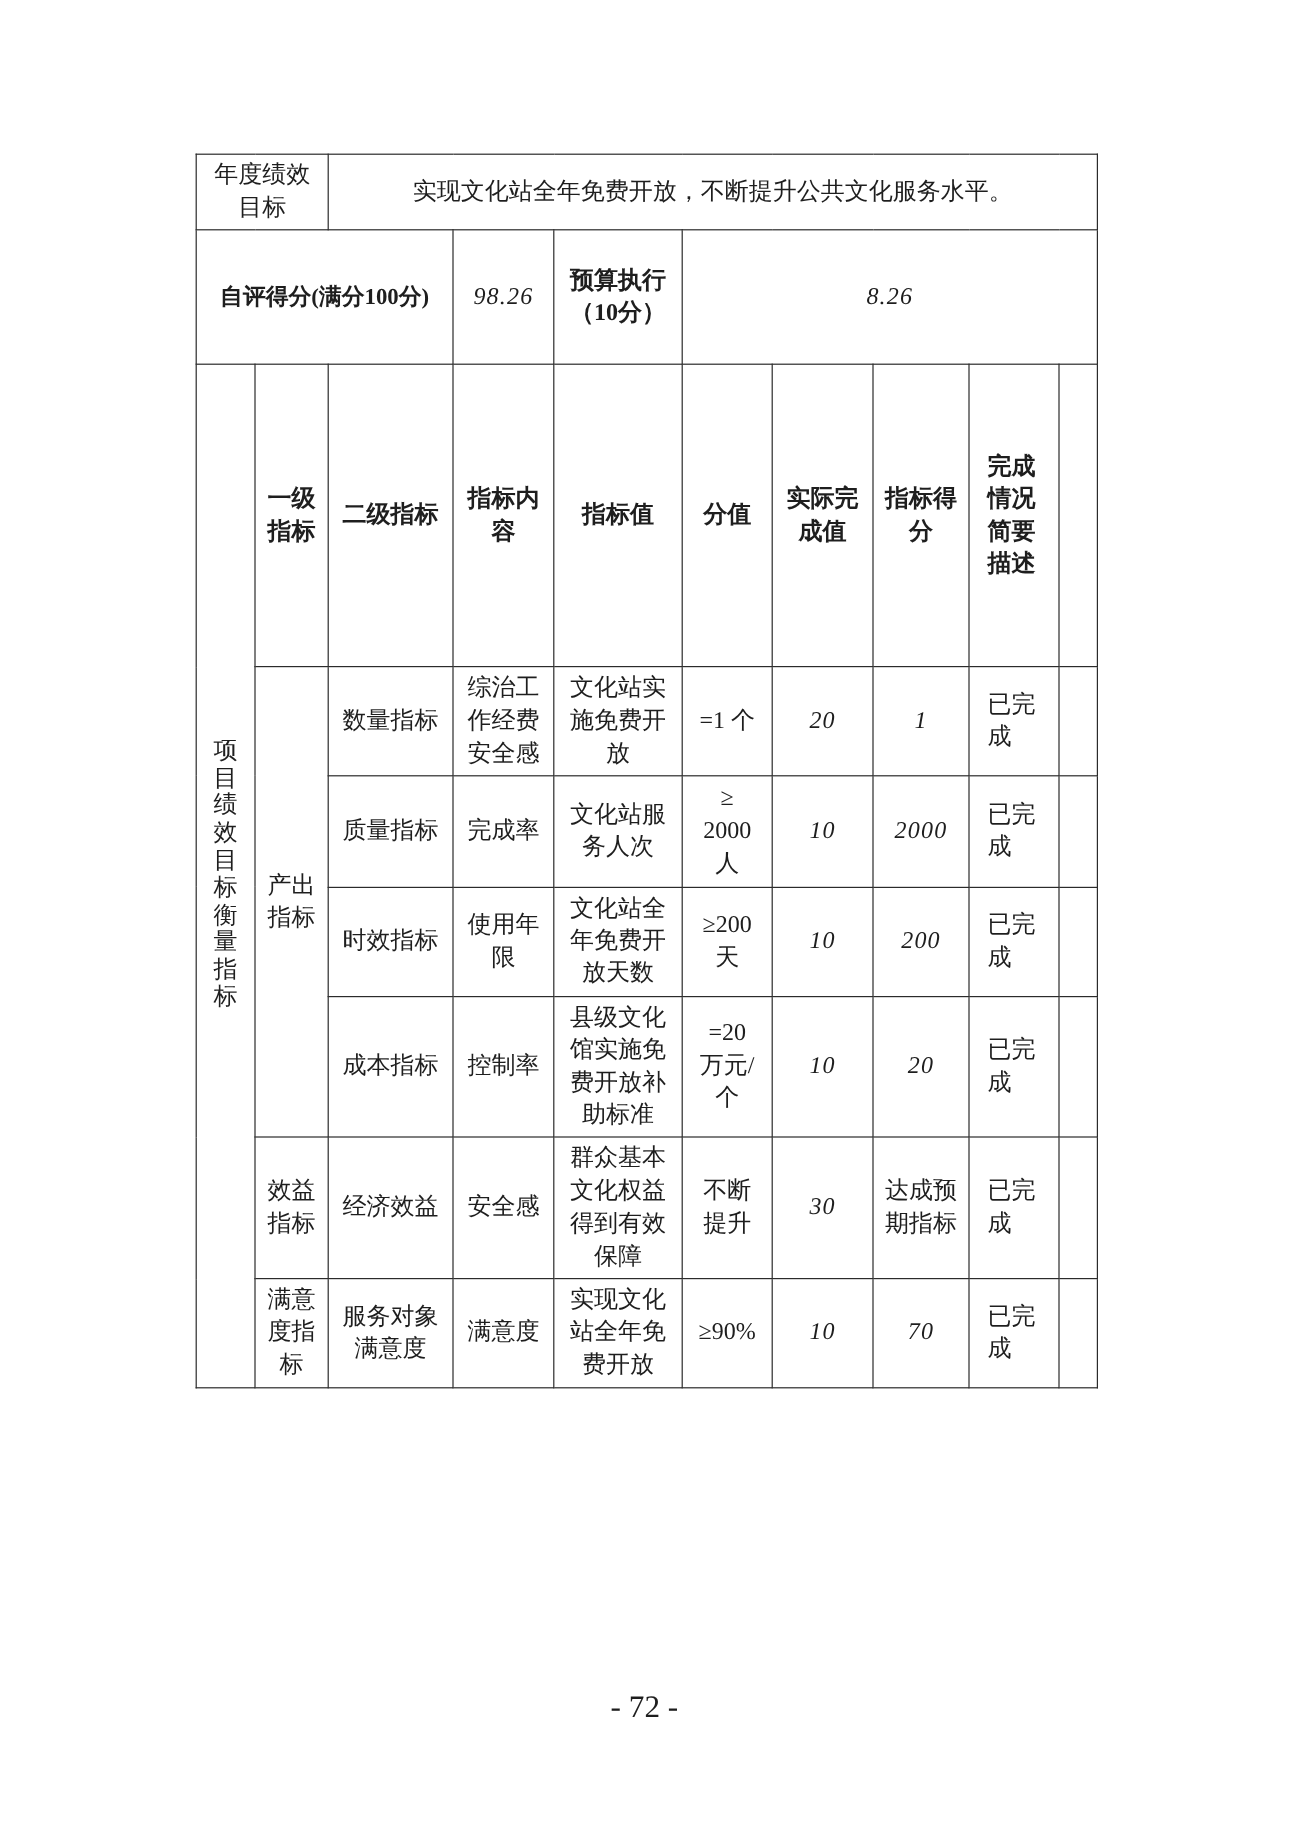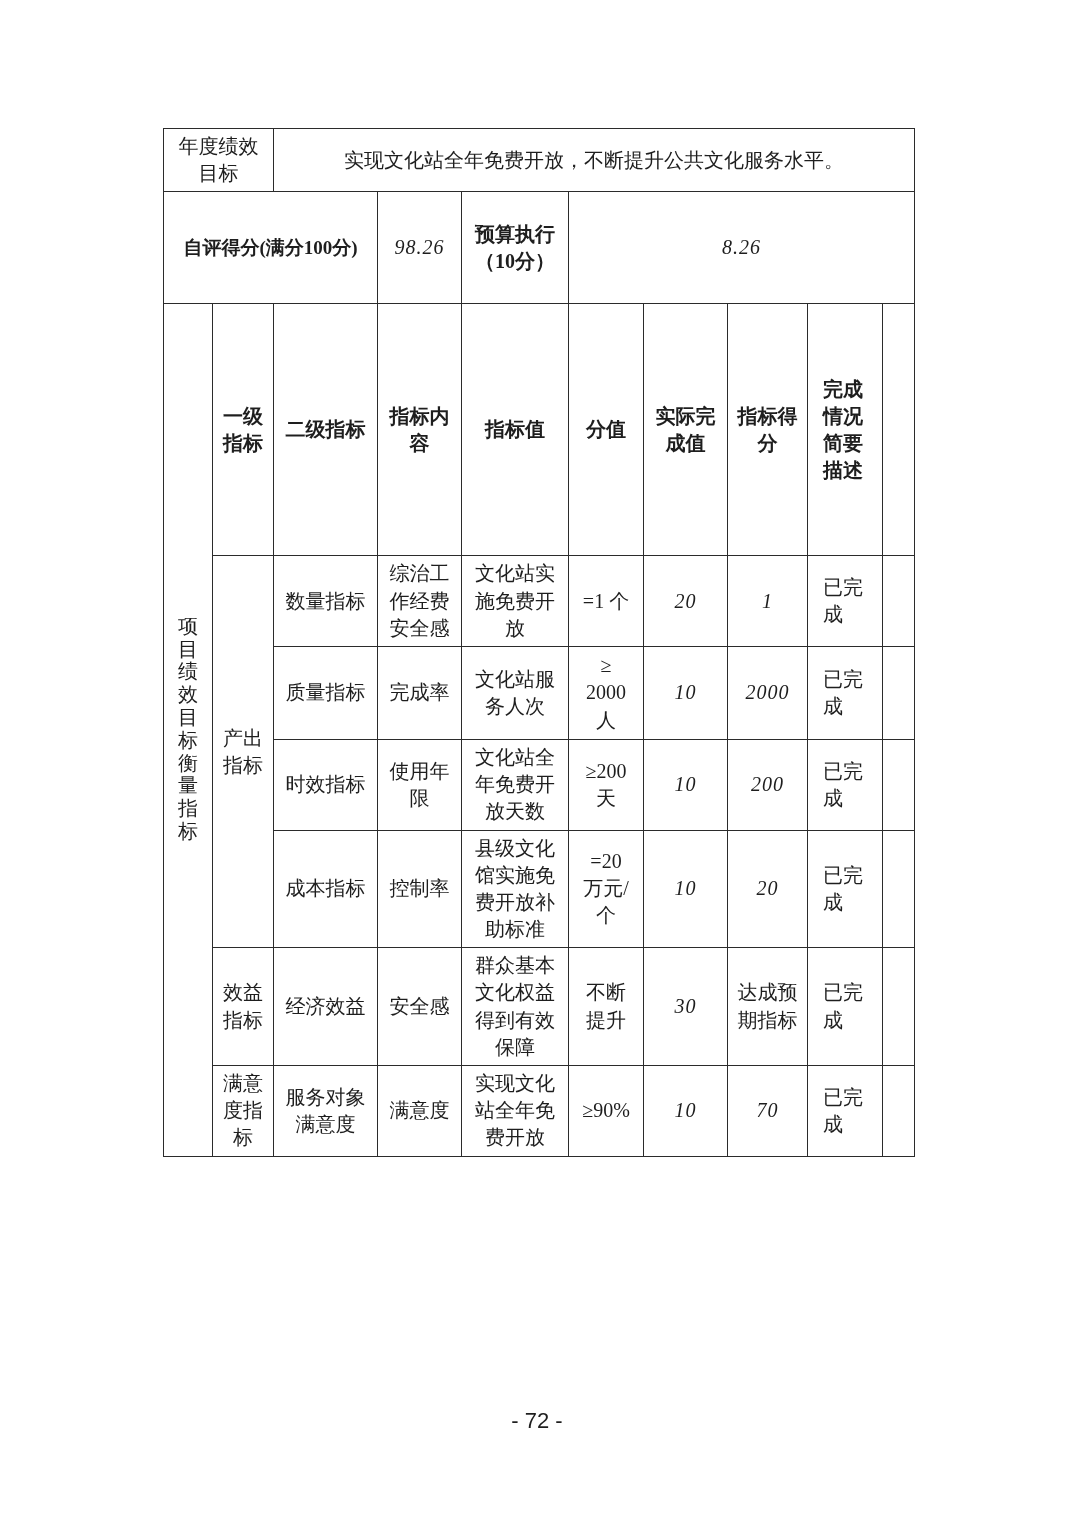--- a/index.html
+++ b/index.html
@@ -52,22 +52,22 @@
   tr.r3 { height: 81px; }
   tr.r4 { height: 113px; }
   tr.r5 { height: 115px; }
   tr.r6 { height: 85px; margin-top: 36px; }
   .pagenum {
     position: absolute;
     top: 1408px;
     left: 0;
     width: 100%;
     text-align: center;
-    font-size: 22px;
-    font-family: Liberation Sans, sans-serif;
+    font-size: 26px;
+    font-family: Liberation Serif, serif;
     color: #1e1e1e;
   }
 </style>
 </head>
 <body>
 
 <div class="page">
 
   <table class="grid">
     <colgroup>

